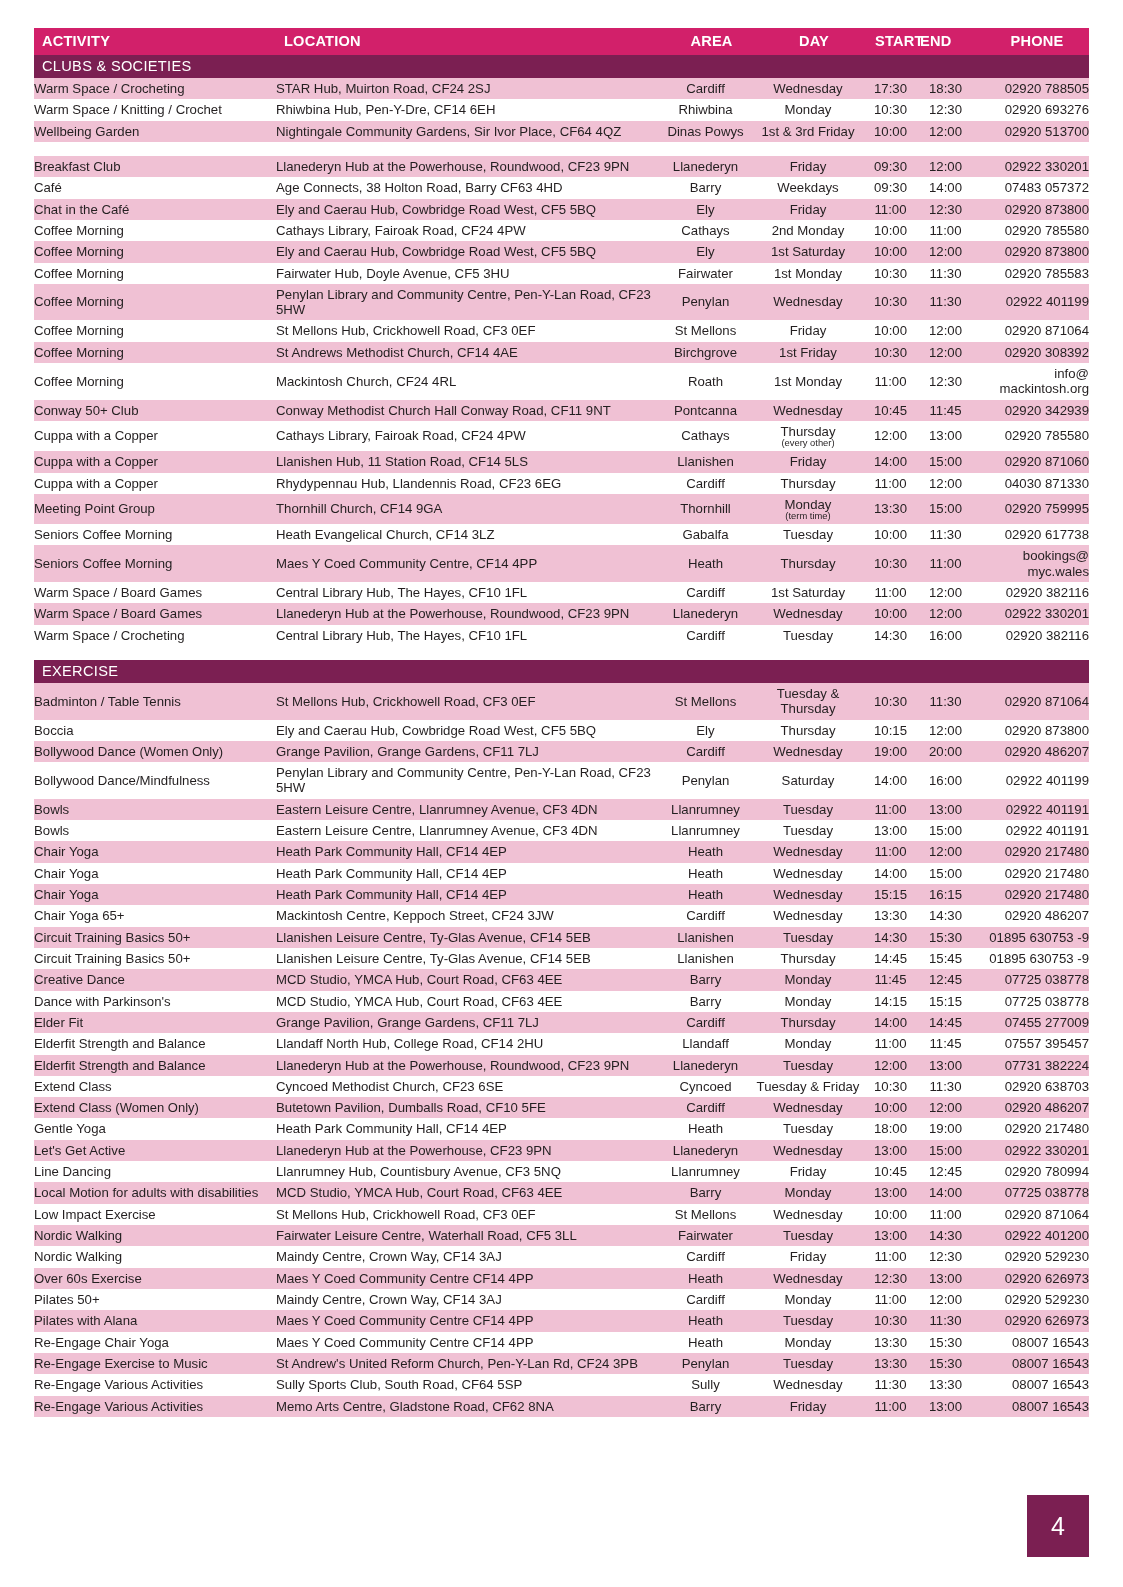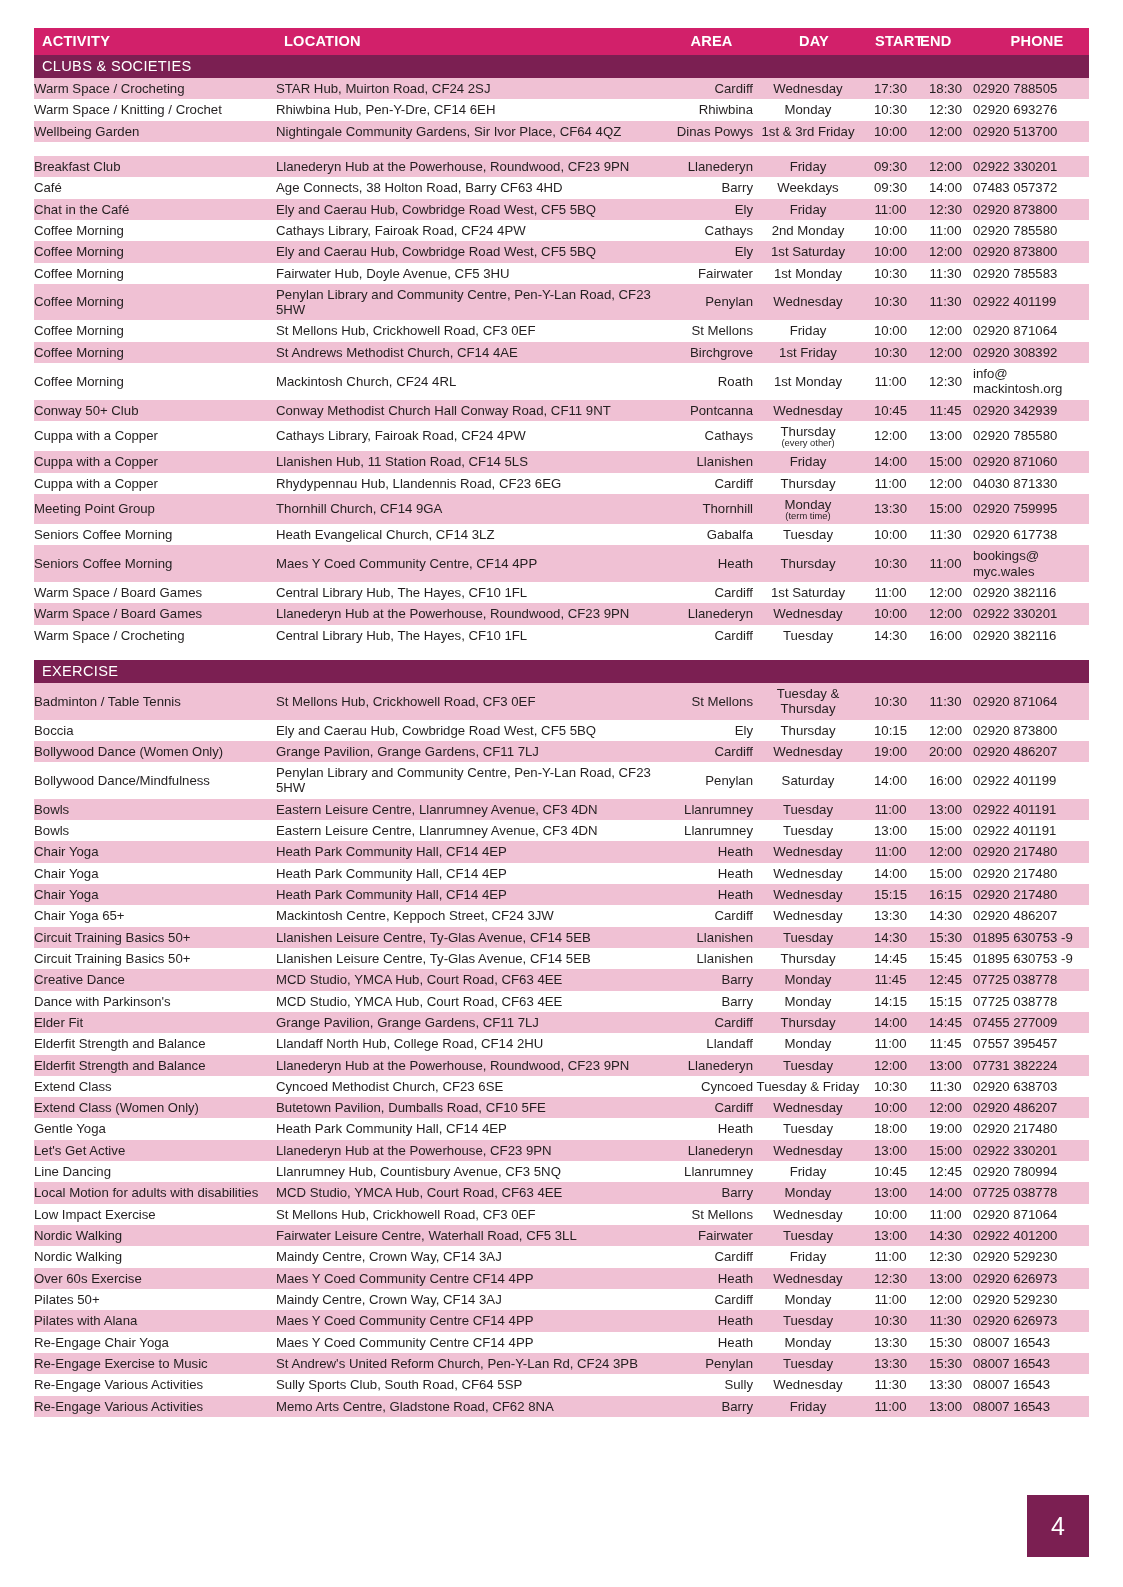--- a/index.html
+++ b/index.html
@@ -91,31 +91,31 @@
     text-align: left;
   }
   td.location {
     padding-left: 2px;
     padding-right: 6px;
     text-align: left;
     margin-top: 24px;
   }
   td.area {
     padding-left: 10px;
-    text-align: right;
+    text-align: center;
     margin-top: 24px;
   }
   td.day {
     text-align: center;
   }
   td.start, td.end {
     text-align: center;
   }
   td.phone {
-    text-align: left;
+    text-align: right;
     padding-right: 4px;
   }
   .sub {
     font-size: 13px;
   }
   .daysub {
     display: block;
     font-size: 9.4px;
     line-height: 1.05;
     margin-top: -1px;

